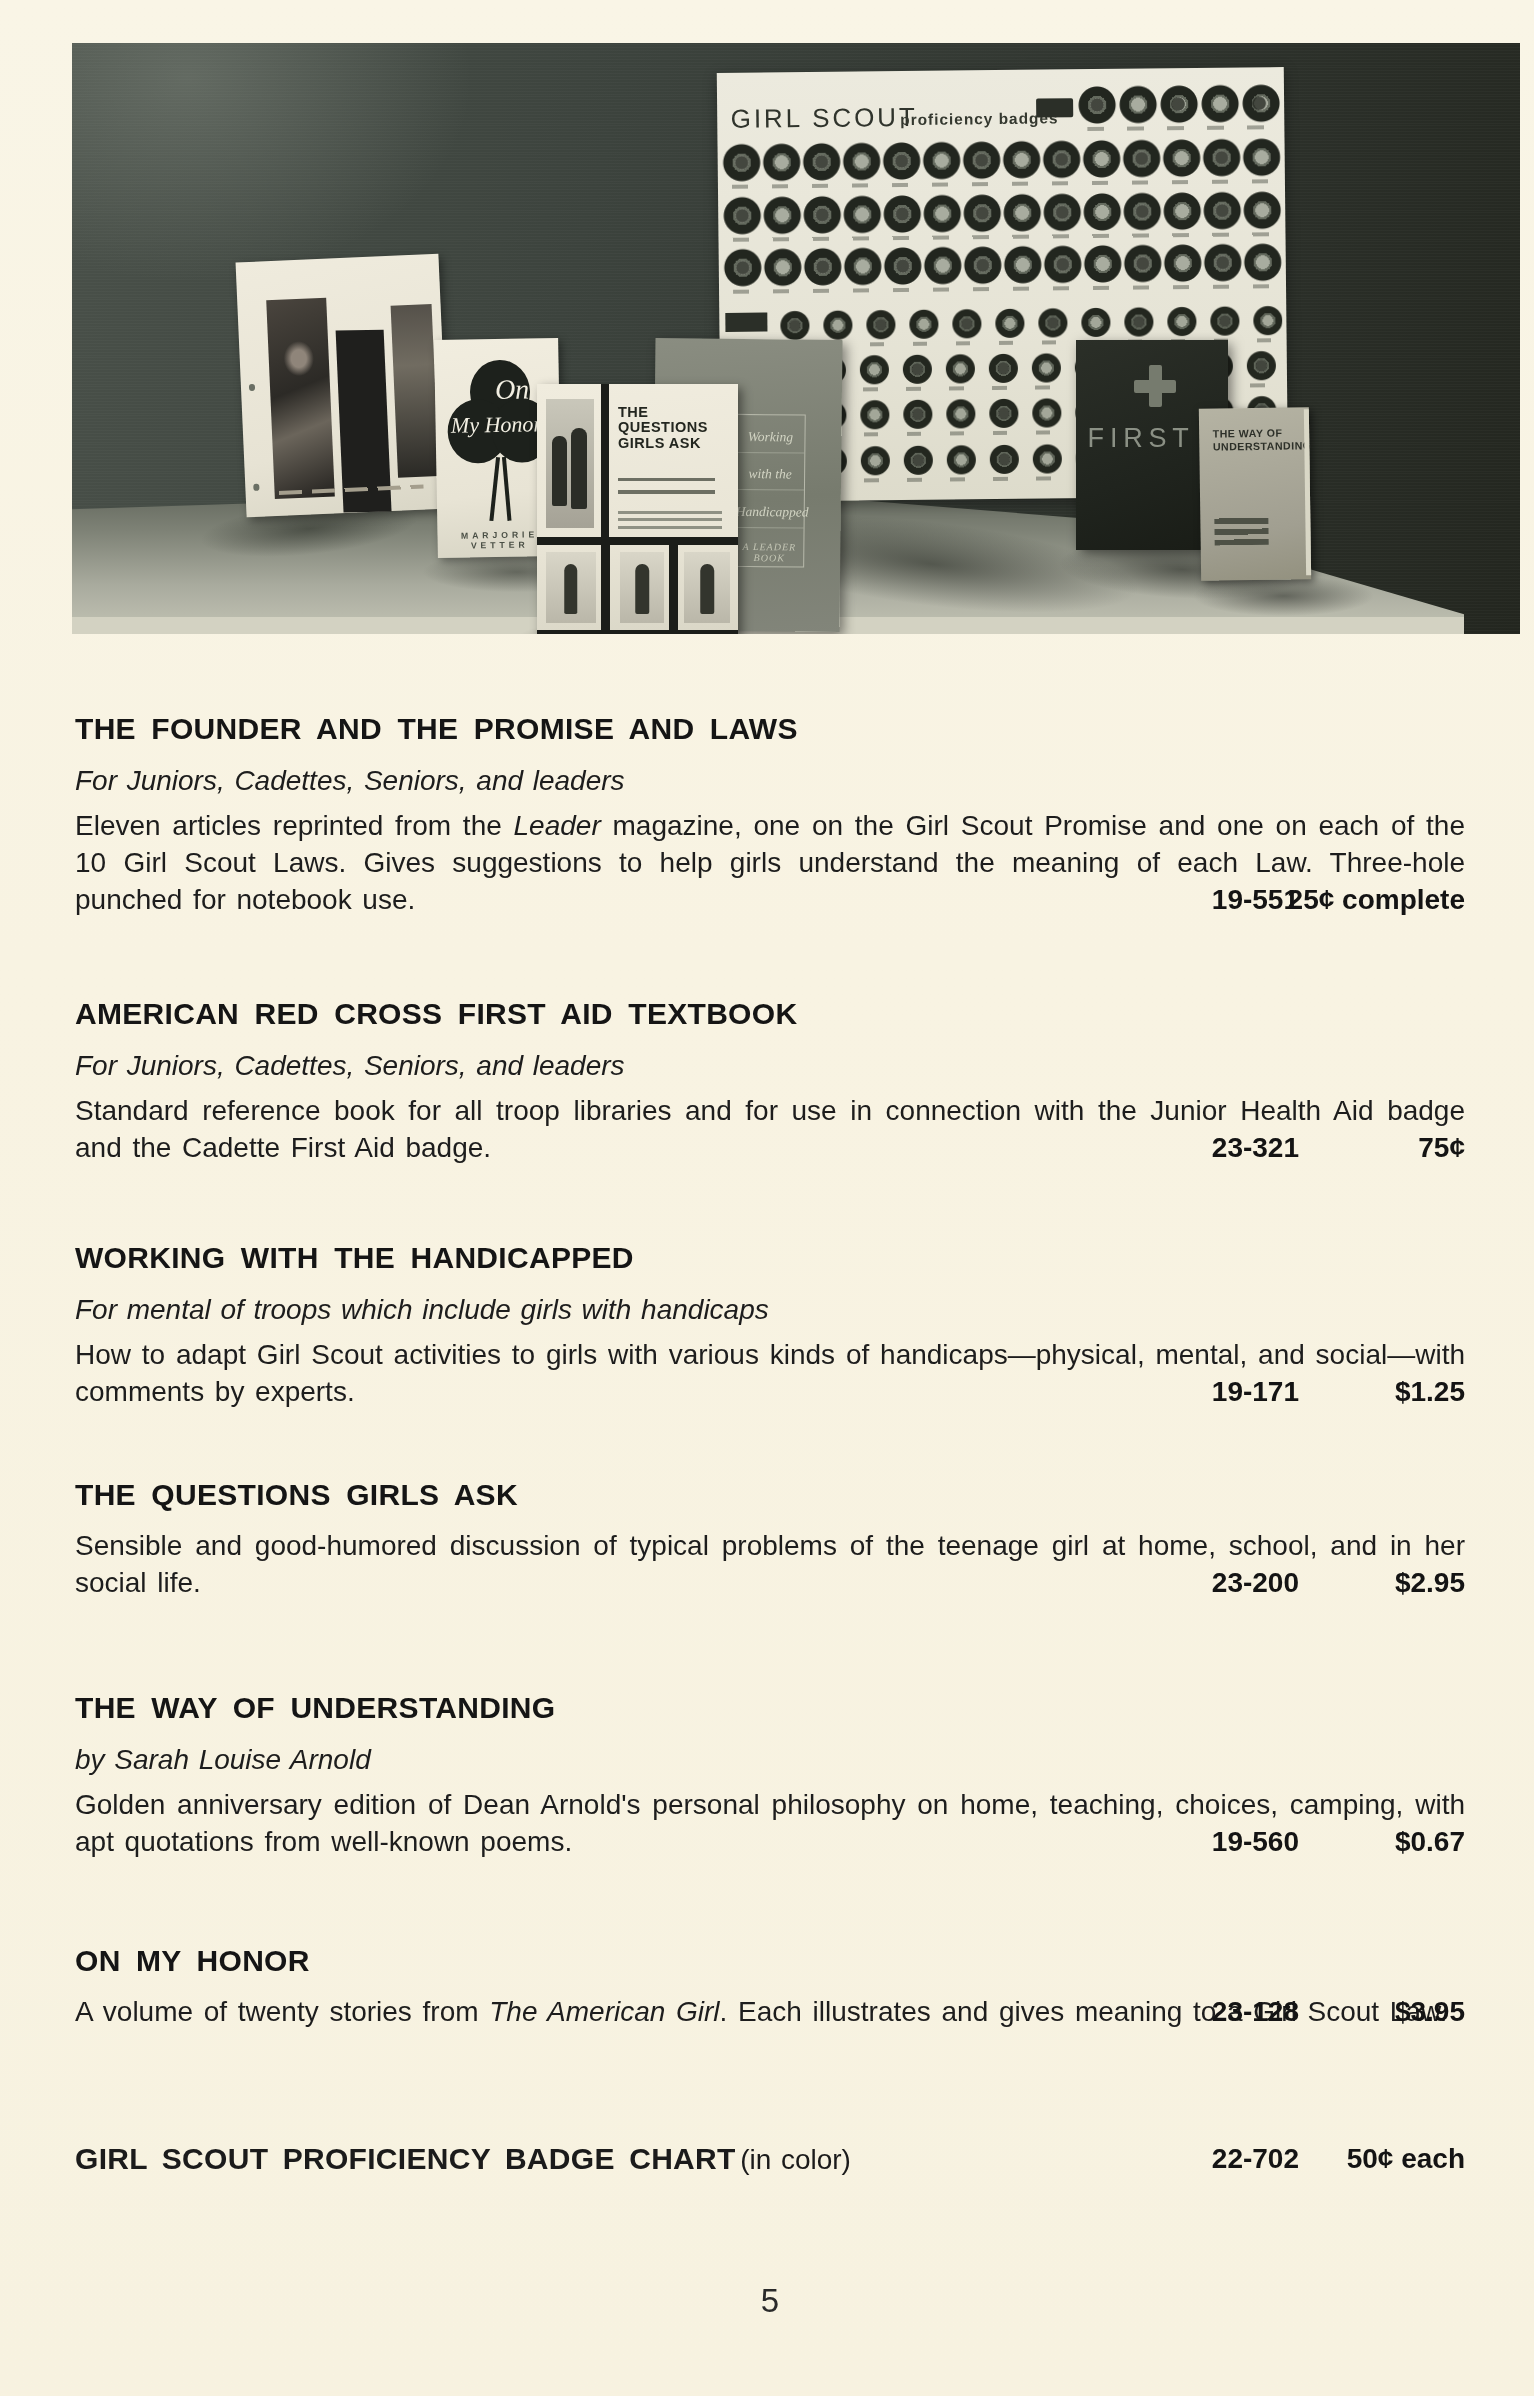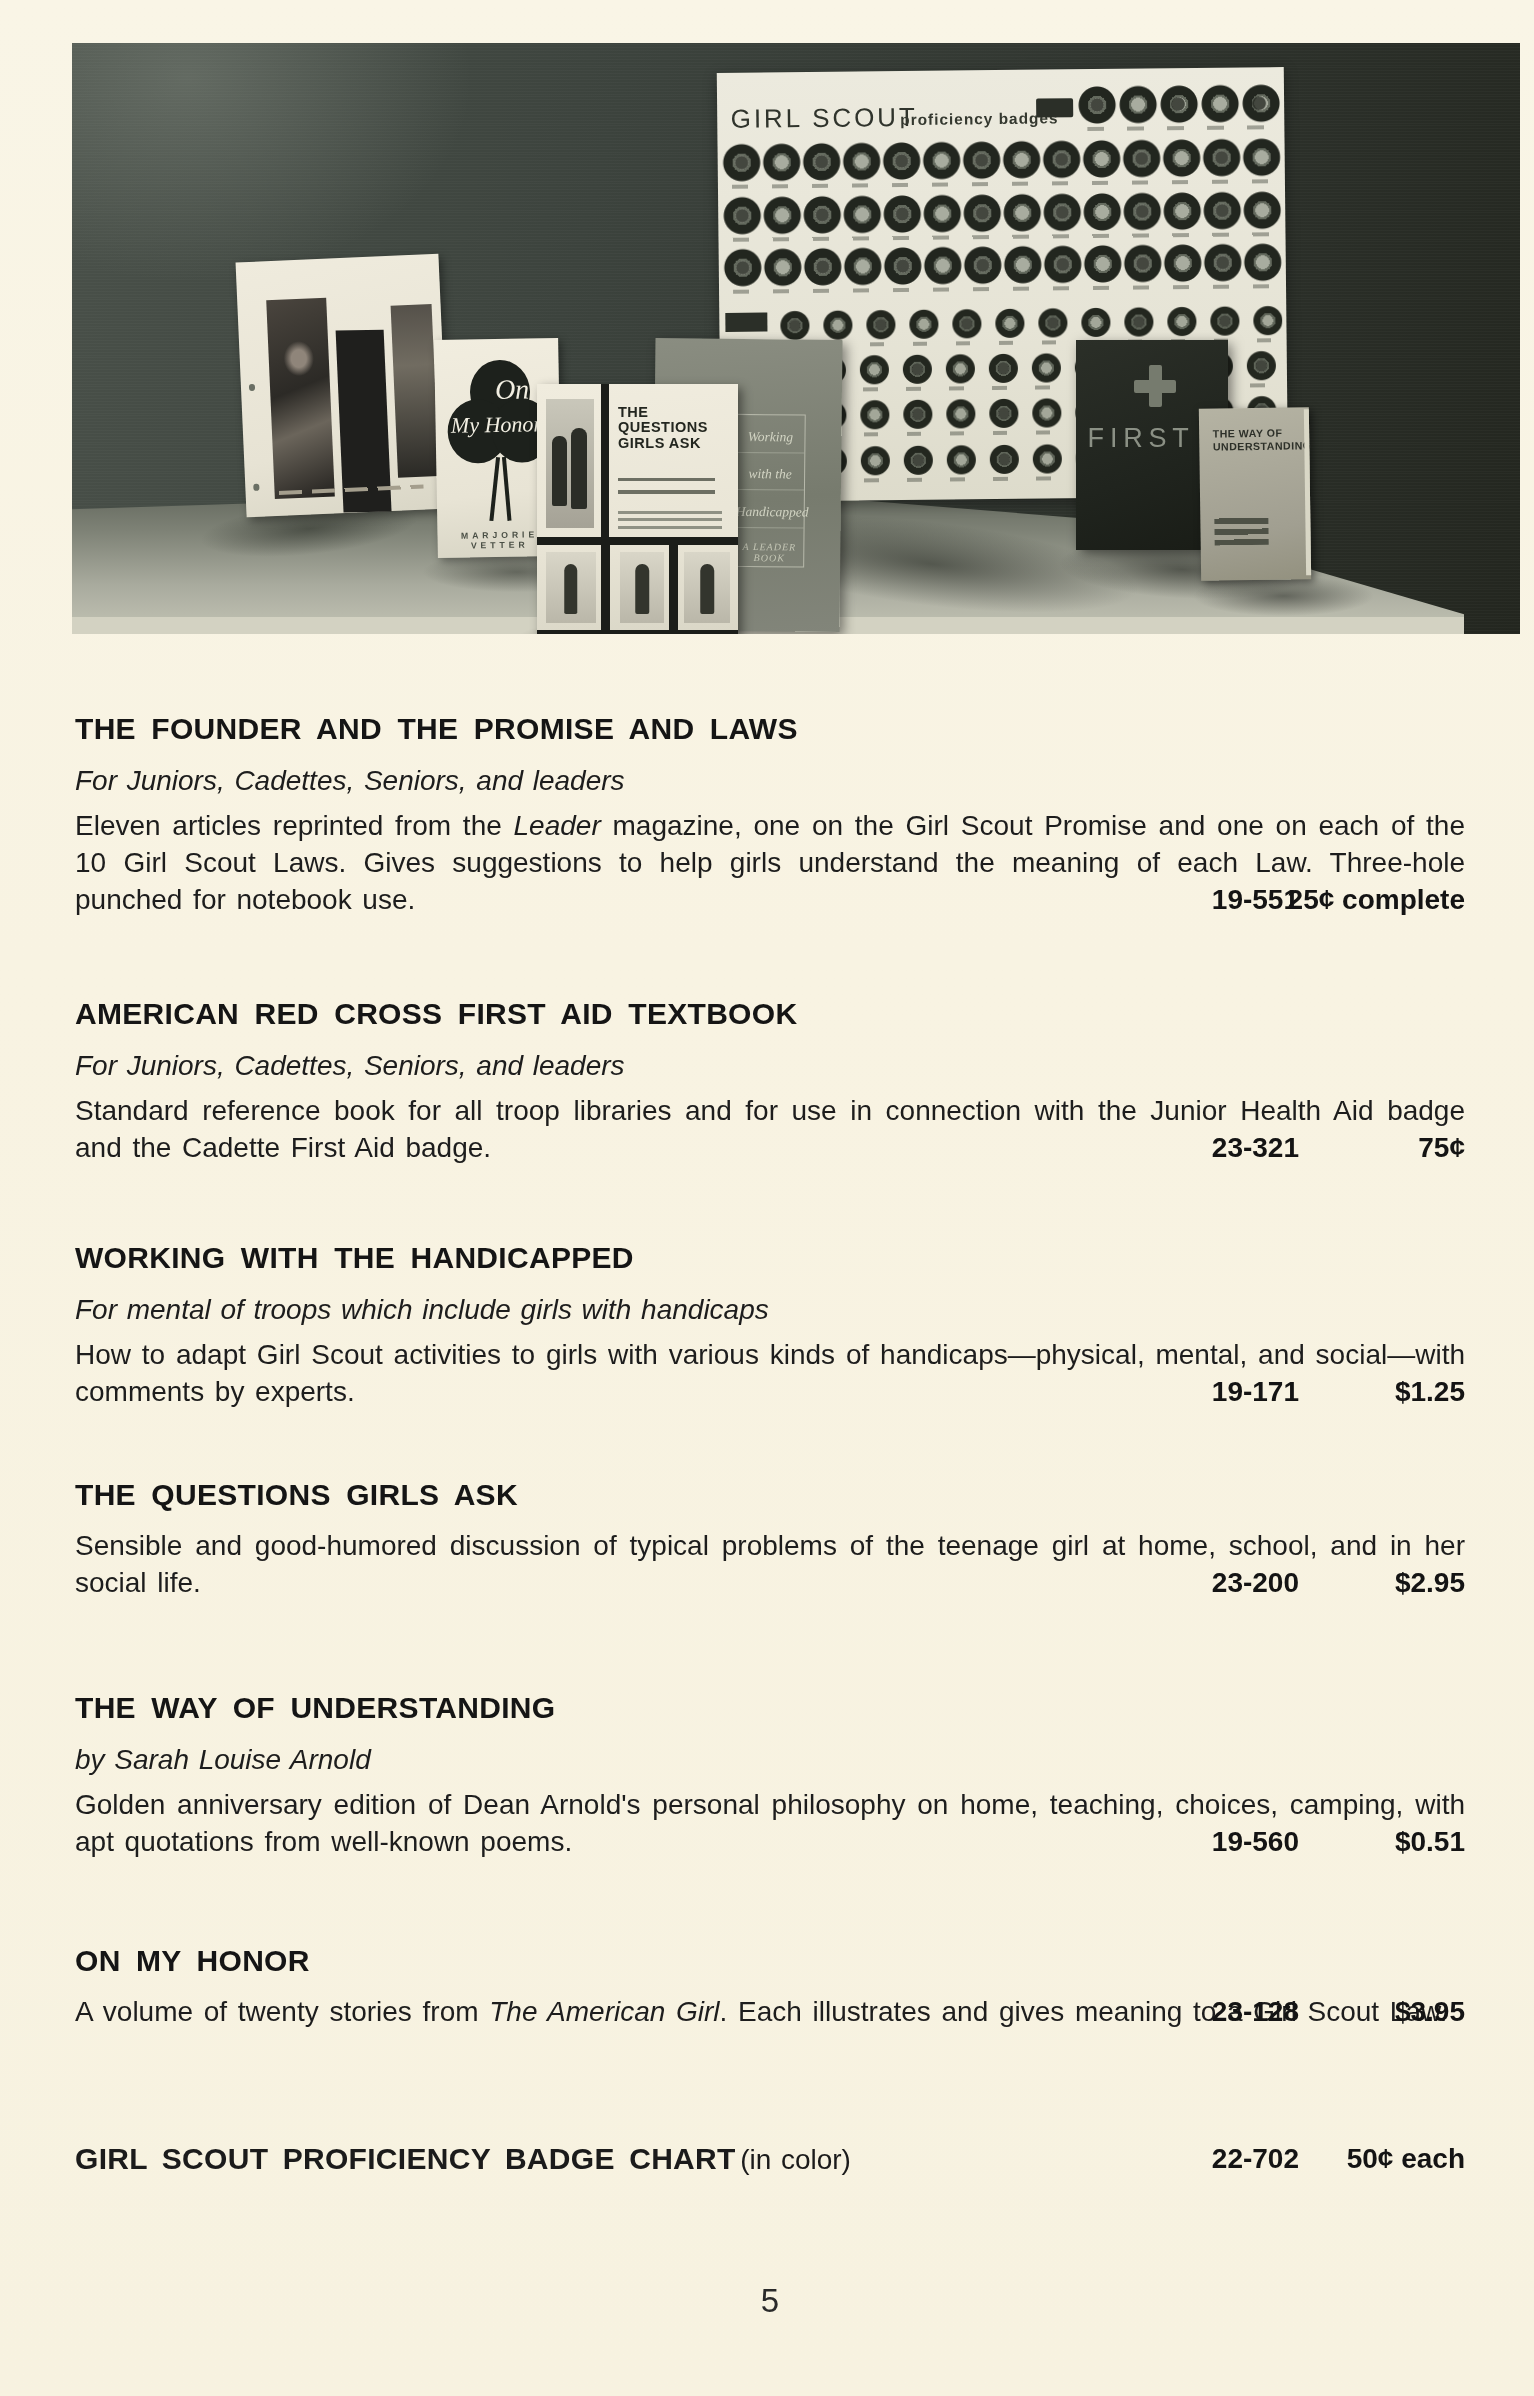--- a/index.html
+++ b/index.html
@@ -291,21 +291,21 @@
     <span class="price">$2.95</span>
   </div>
 </section>
 
 <section class="entry" style="top:1688px;">
   <h2>THE WAY OF UNDERSTANDING</h2>
   <p class="sub">by Sarah Louise Arnold</p>
   <div class="body-wrap">
     <p class="body">Golden anniversary edition of Dean Arnold's personal philosophy on home, teaching, choices, camping, with apt quotations from well-known poems.</p>
     <span class="code">19-560</span>
-    <span class="price">$0.51</span>
+    <span class="price">$0.67</span>
   </div>
 </section>
 
 <section class="entry" style="top:1941px;">
   <h2>ON MY HONOR</h2>
   <div class="body-wrap">
     <p class="body"><span>A volume of twenty stories from </span><i>The American Girl</i><span>. Each illustrates and gives meaning to a Girl Scout Law.</span></p>
     <span class="code">23-128</span>
     <span class="price">$3.95</span>
   </div>

